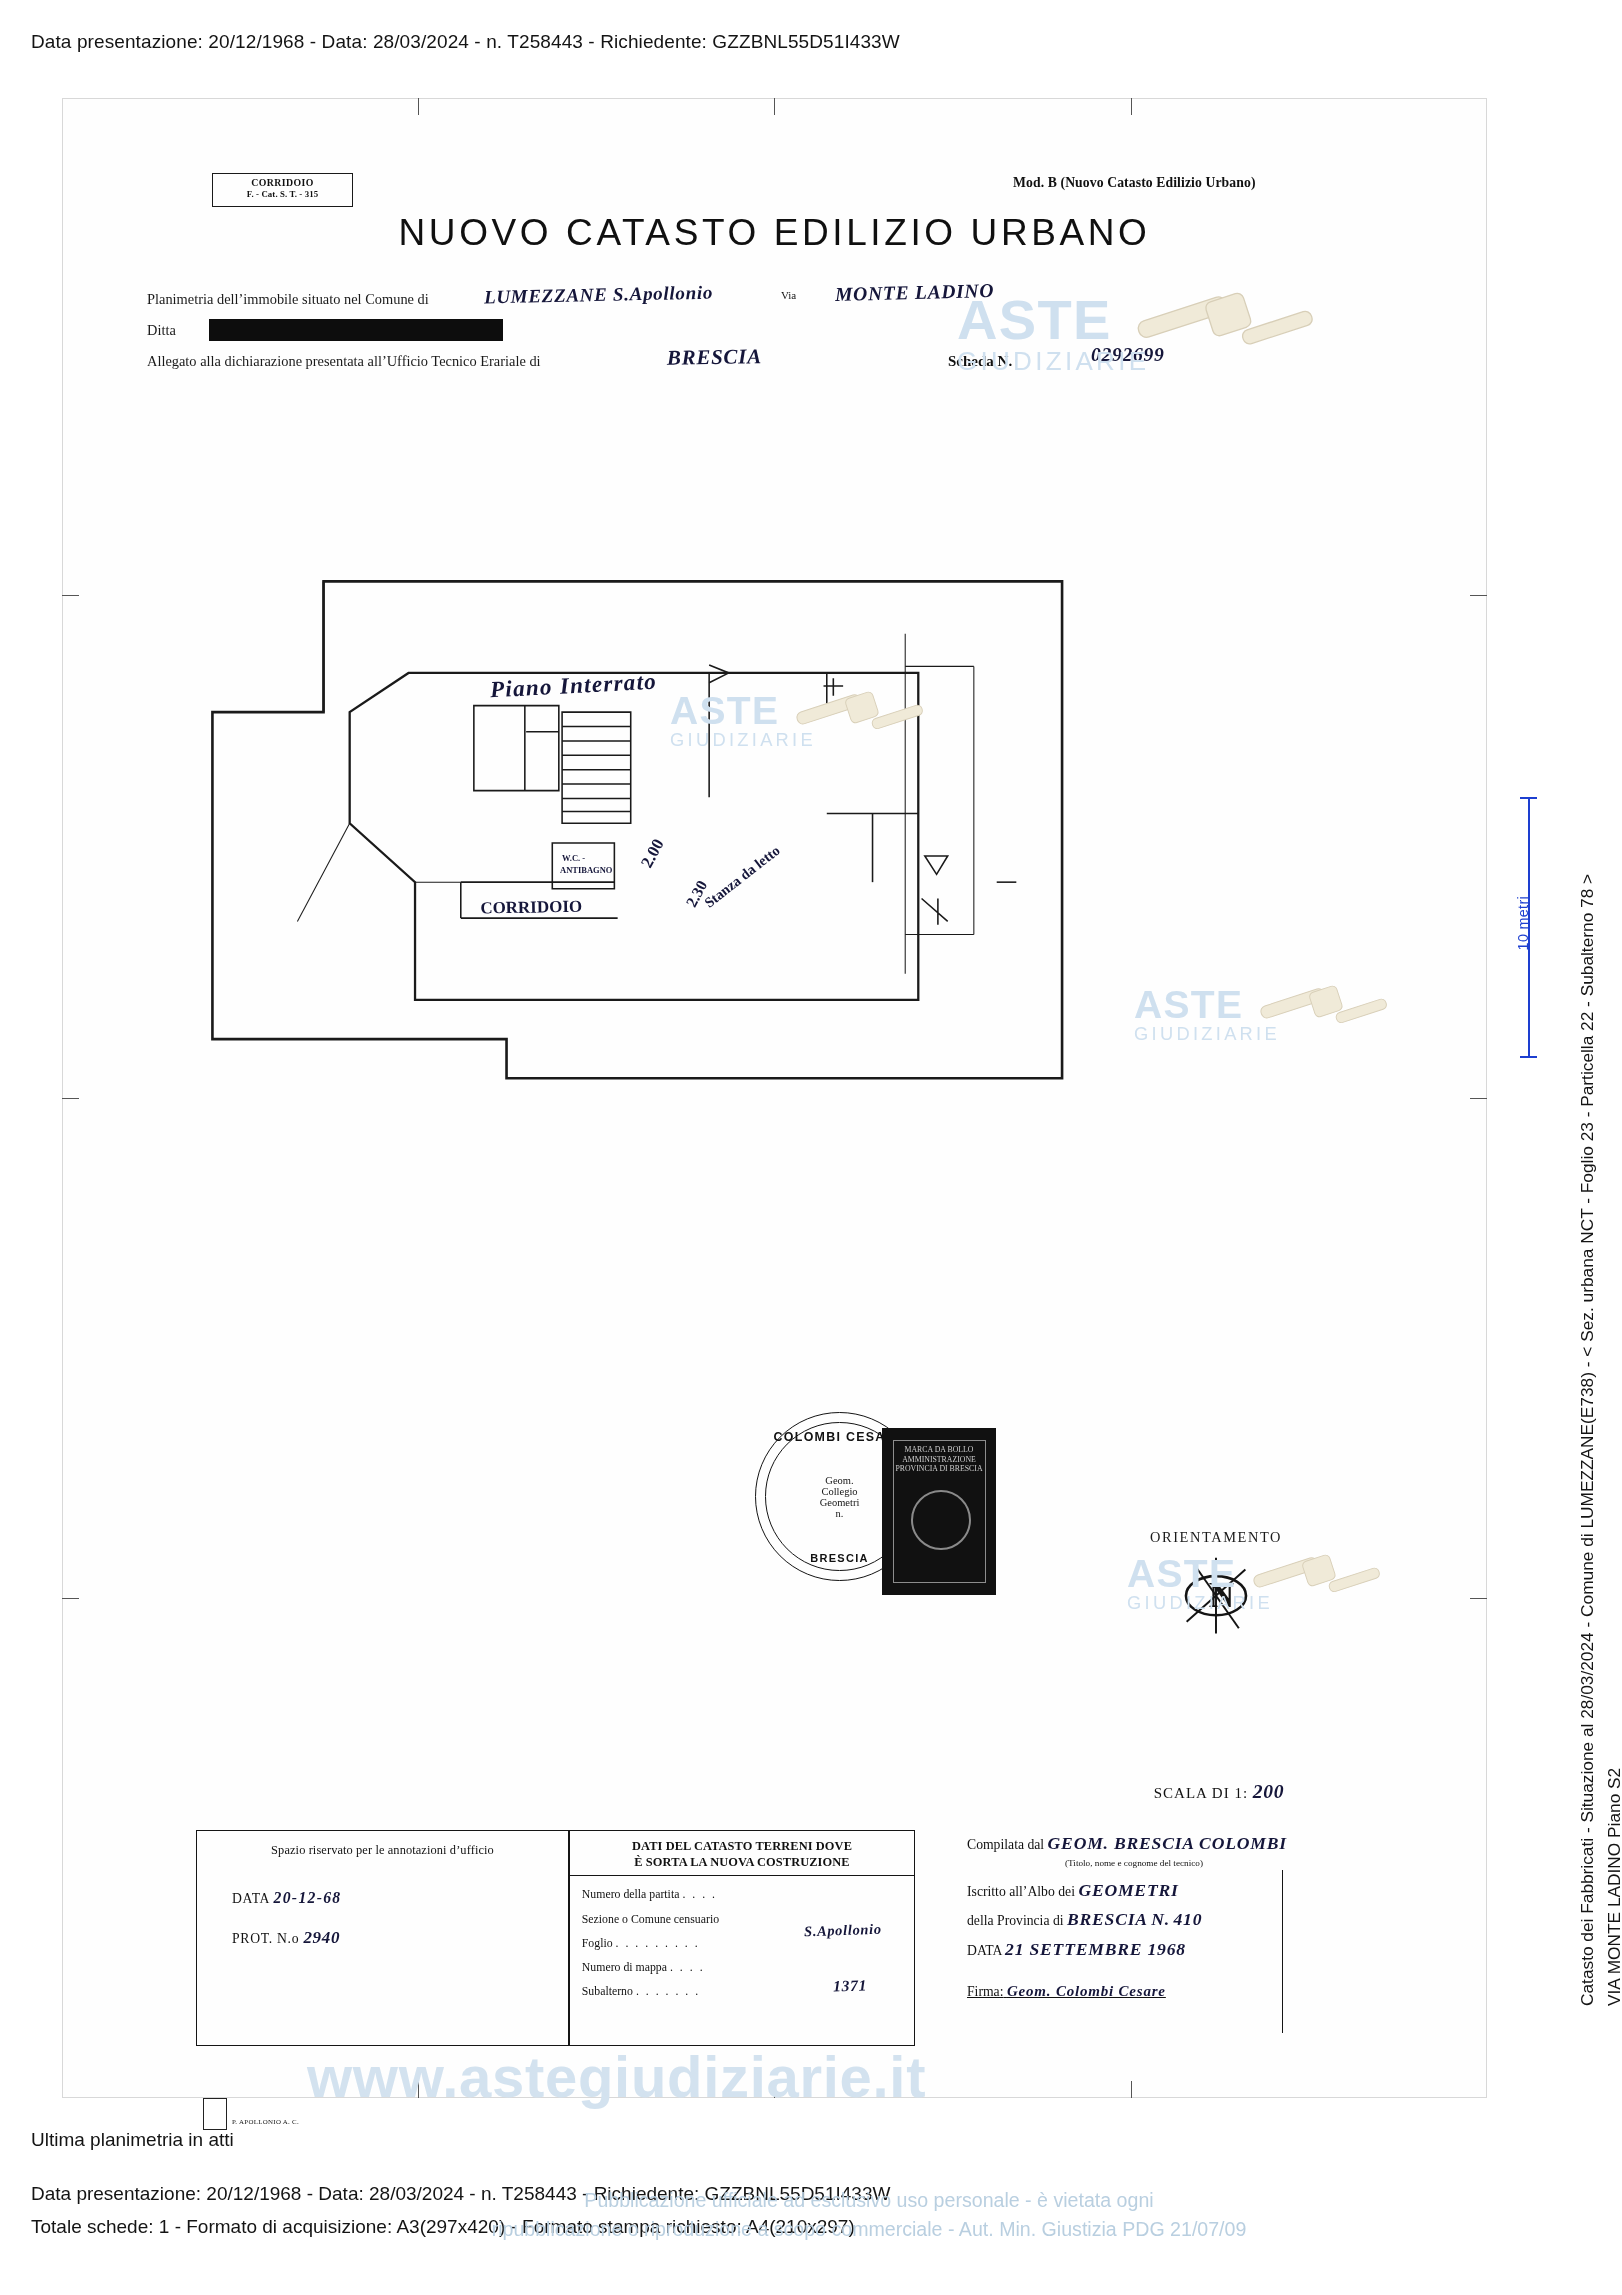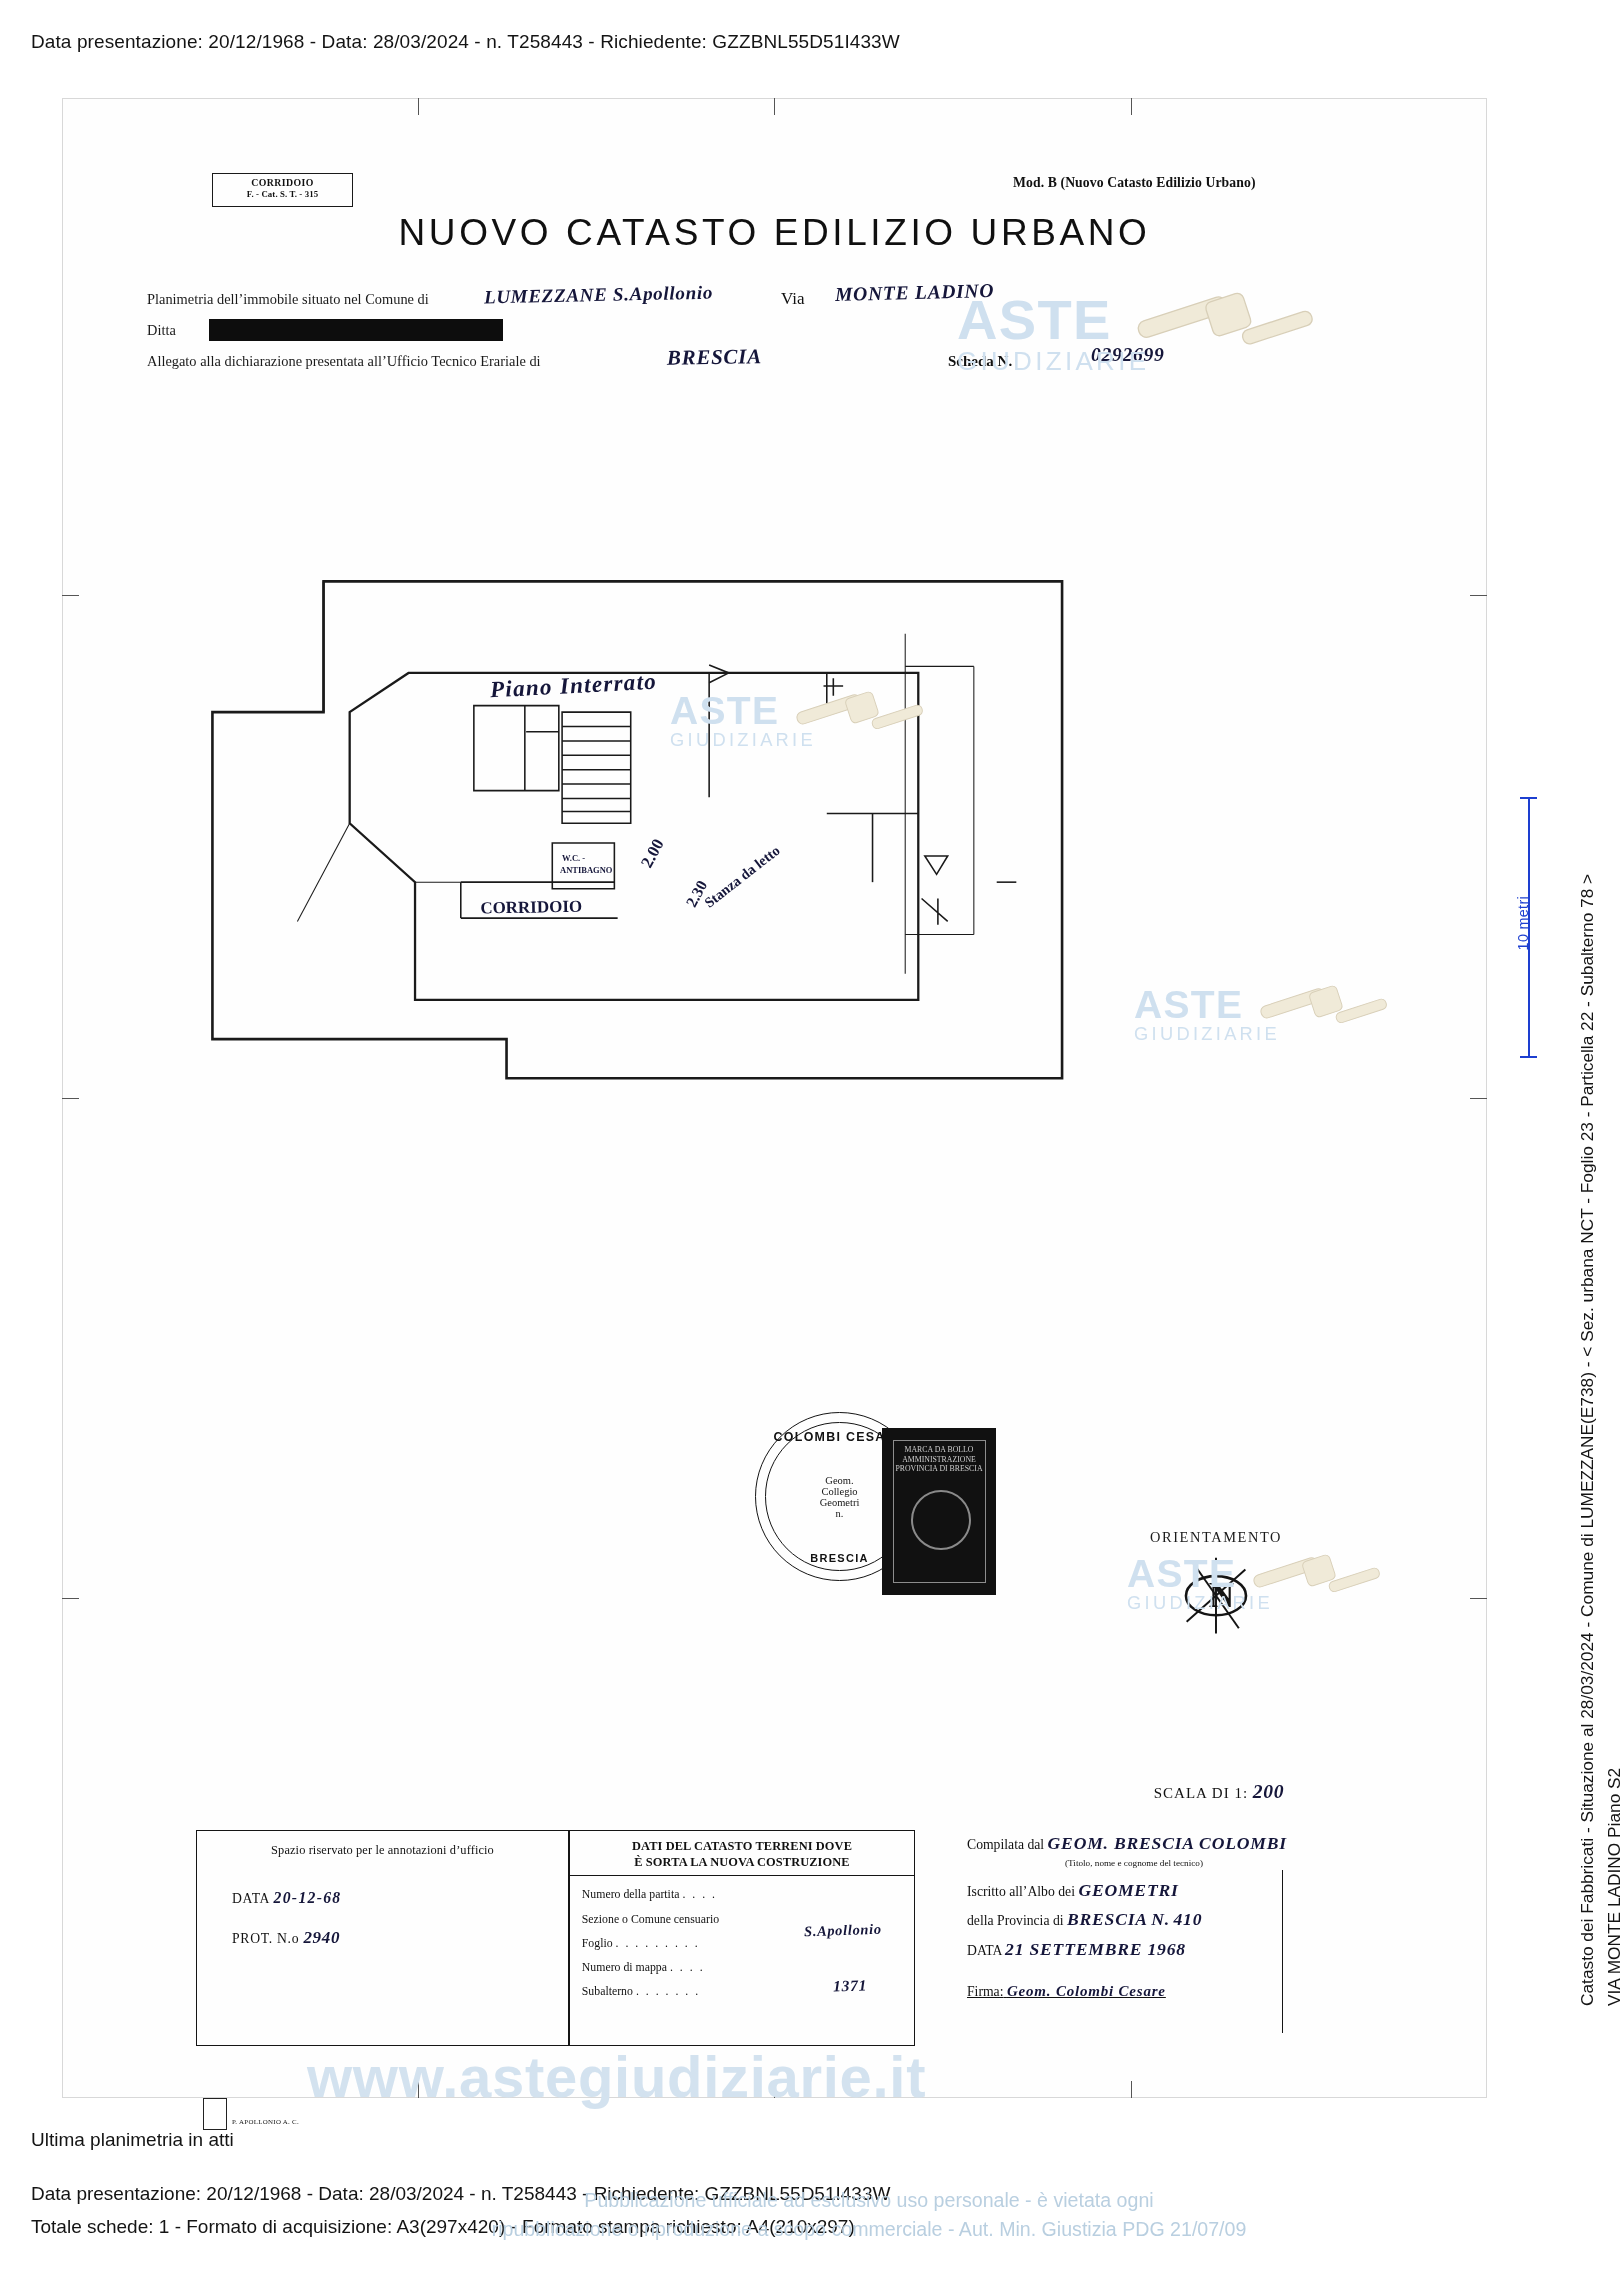--- a/index.html
+++ b/index.html
@@ -75,21 +75,21 @@
   .formline{position:absolute;font-family:"Liberation Serif",serif;font-size:14.4px;color:#1a1a1a;}
   .fl1{left:85px;top:193px;}
   .fl2{left:85px;top:224px;}
   .fl3{left:85px;top:255px;}
 
   .hand{
     font-family:"Liberation Serif",serif;font-style:italic;font-weight:bold;
     color:#15163a;letter-spacing:0.7px;
   }
   .hand-comune{position:absolute;left:422px;top:186px;font-size:19px;transform:rotate(-1.2deg);}
-  .hand-via-lbl{position:absolute;left:719px;top:191px;font-family:"Liberation Serif",serif;font-size:17px;}
+  .hand-via-lbl{position:absolute;left:719px;top:191px;font-family:"Liberation Serif",serif;font-size:11px;}
   .hand-via{position:absolute;left:773px;top:184px;font-size:19.6px;transform:rotate(-1.5deg);}
   .redact{position:absolute;left:147px;top:221px;width:294px;height:22px;background:#0d0d0d;}
   .hand-ufficio{position:absolute;left:605px;top:247px;font-size:21px;transform:rotate(-1deg);}
   .scheda-lbl{position:absolute;left:886px;top:255px;font-family:"Liberation Serif",serif;font-size:15px;font-weight:bold;}
   .scheda-num{position:absolute;left:1029px;top:246px;font-size:19.6px;}
 
   .piano{
     position:absolute;left:428px;top:575px;font-size:23px;letter-spacing:1.3px;transform:rotate(-3deg);
   }
 

